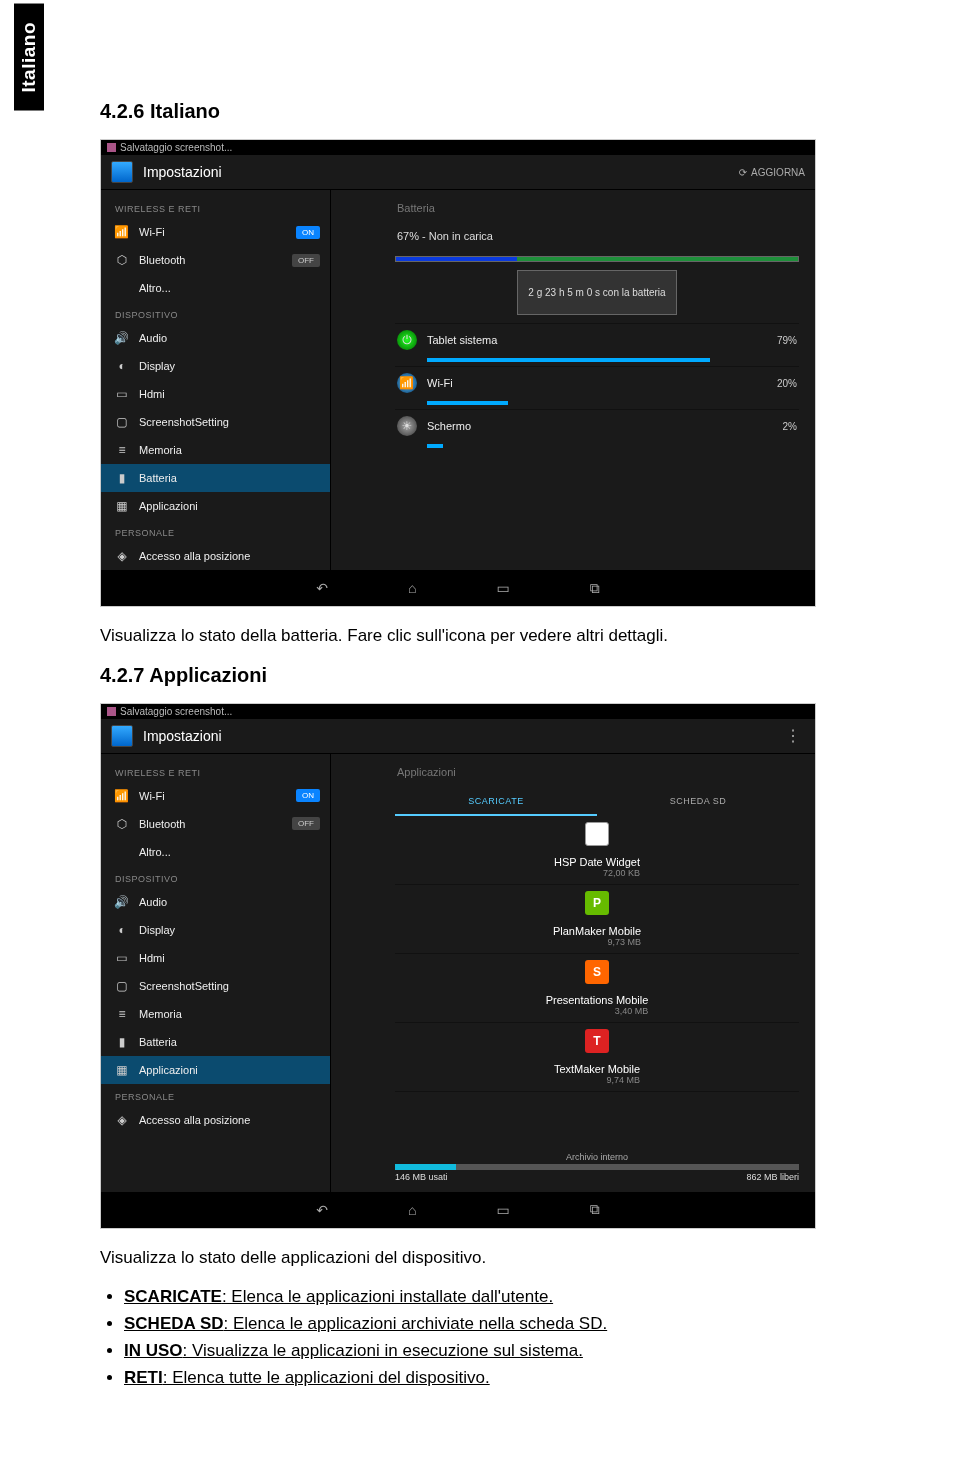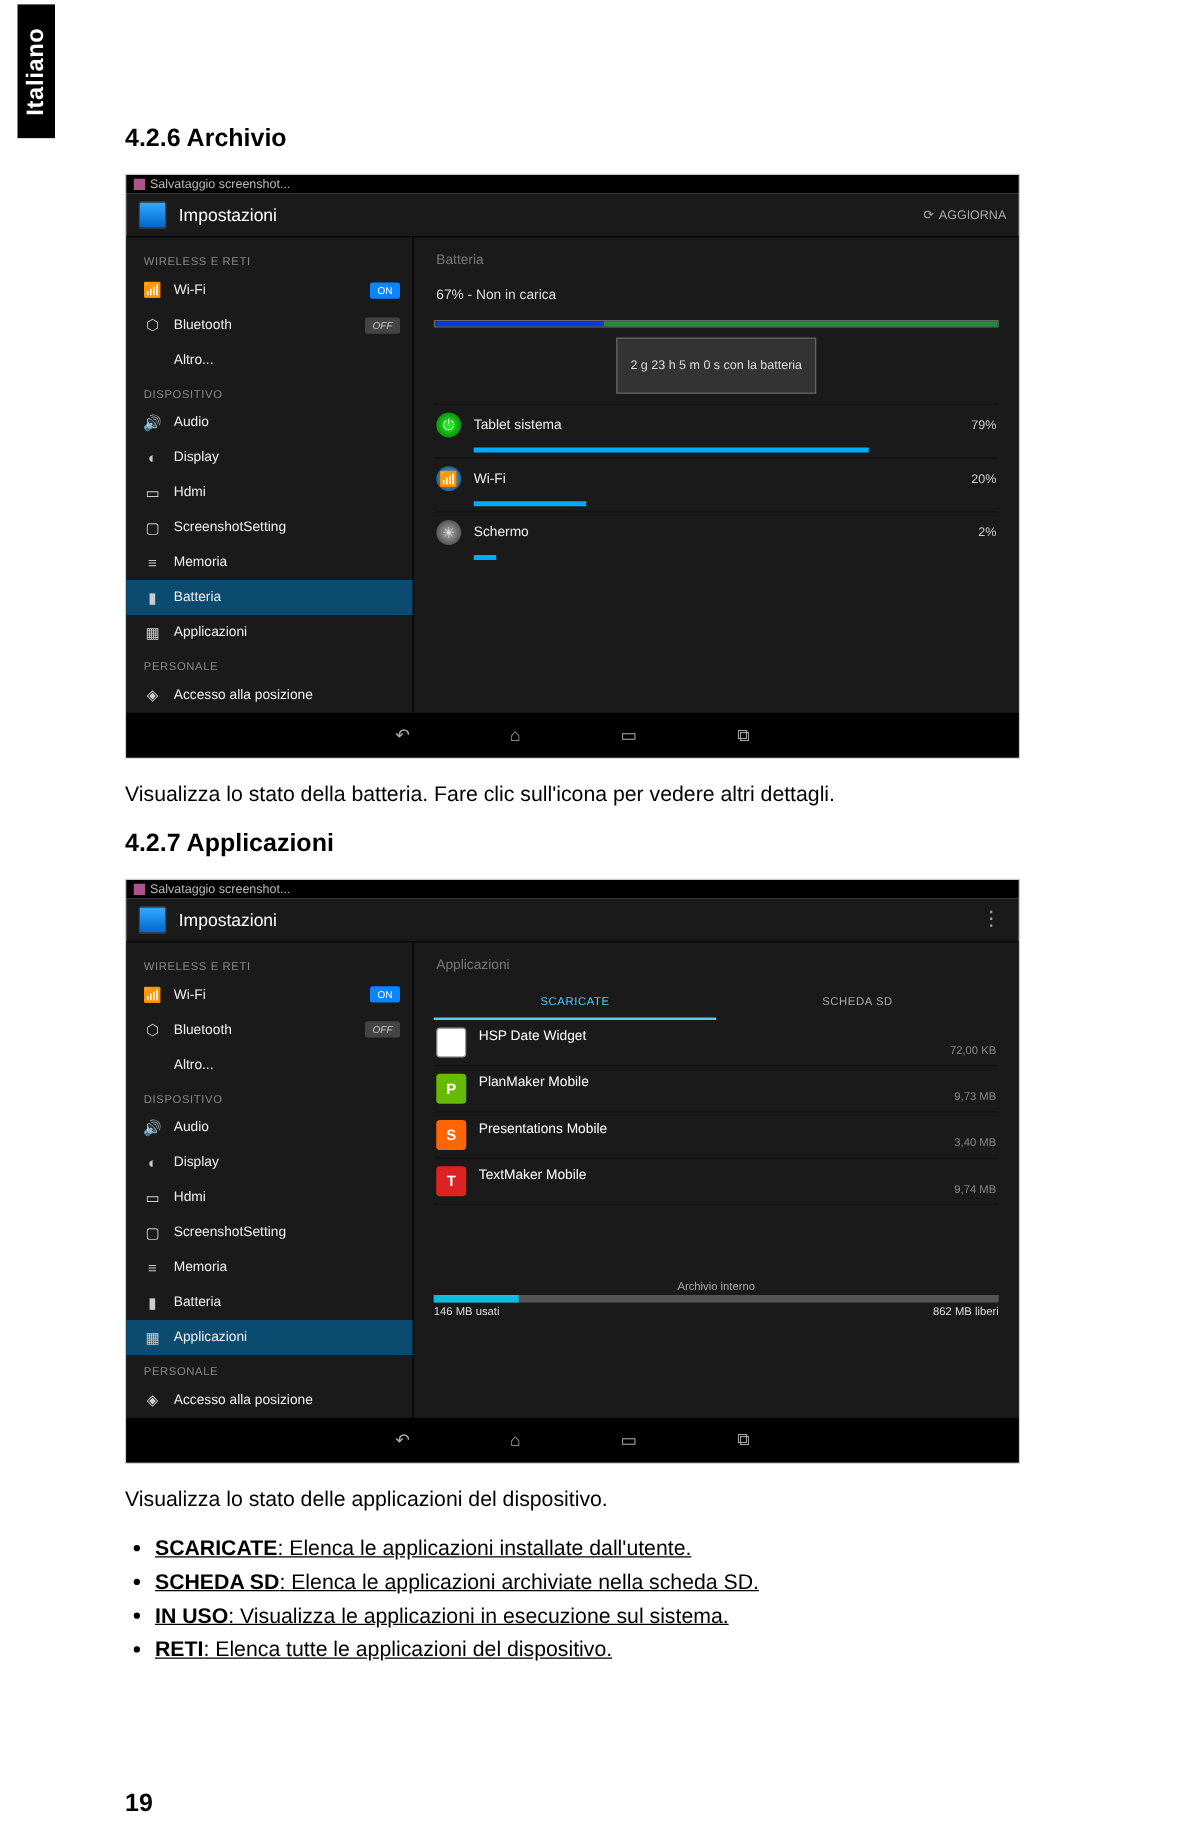--- a/index.html
+++ b/index.html
@@ -14,71 +14,71 @@
   
   .shot { width: 716px; border: 1px solid #ccc; background:#fff; margin-bottom:18px; }
   .statusbar { background:#000; color:#bbb; font-size:10px; padding:2px 6px; display:flex; align-items:center; gap:4px; }
   .statusbar .sq { width:9px; height:9px; background:#a58; display:inline-block; }
   .tablet { background:#1a1a1a; color:#ddd; font-size:11px; }
   .titlebar { display:flex; align-items:center; padding:6px 10px; border-bottom:1px solid #000; }
   .titlebar .app-icon { width:22px; height:22px; background:linear-gradient(#3af,#06c); border-radius:2px; margin-right:10px; border:1px solid #444; }
   .titlebar .title { flex:1; font-size:14px; color:#fff; }
   .titlebar .refresh { color:#aaa; font-size:10px; display:flex; align-items:center; gap:4px; }
   .titlebar .menu-dots { color:#aaa; font-size:16px; padding:0 4px; line-height:1; }
-  .body-area { display:flex; min-height:310px; }
+  .body-area { display:flex; min-height:310px;gap:48px; }
   .sidebar { width:230px; background:#1a1a1a; border-right:1px solid #000; padding:6px 0 0 0; }
   .cat { color:#888; font-size:9px; padding:8px 14px 4px 14px; letter-spacing:0.5px; }
   .s-item { display:flex; align-items:center; padding:7px 10px 7px 14px; color:#eee; font-size:11px; gap:10px; }
   .s-item.sel { background:#0b4b6f; }
   .s-item .ic { width:14px; height:14px; display:inline-flex; align-items:center; justify-content:center; color:#ccc; font-size:12px; }
   .s-item .toggle { margin-left:auto; font-size:8px; padding:2px 6px; border-radius:2px; }
   .tg-on { background:#0a84ff; color:#fff; }
-  .tg-off { background:#444; color:#ccc;font-style:italic; }
+  .tg-off { background:#444; color:#ccc; }
   .content { flex:1; background:#1a1a1a; padding:8px 16px 10px 16px; }
   .c-head { color:#777; font-size:11px; padding:4px 2px 10px 2px; }
   .battery-summary { color:#ddd; font-size:11px; padding:6px 2px 10px 2px; }
   .batt-bar { height:6px; background:#222; position:relative; border:1px solid #666; margin-top:4px; }
   .batt-bar .seg1 { position:absolute; left:0; top:0; bottom:0; width:30%; background:#0a3adf; }
   .batt-bar .seg2 { position:absolute; left:30%; top:0; bottom:0; width:70%; background:linear-gradient(#1e8f3a,#1e8f3a); }
   .batt-duration { background:#333; border:1px solid #666; color:#ddd; font-size:10px; padding:16px 10px; margin:8px auto; width:fit-content; }
   .usage-row { display:flex; align-items:center; gap:10px; padding:6px 2px; border-top:1px solid #111; }
   .usage-row .ui { width:20px; height:20px; border-radius:50%; display:flex; align-items:center; justify-content:center; font-size:12px; }
   .u-green { background:radial-gradient(#2f2,#060); }
   .u-blue { background:radial-gradient(#6cf,#036); }
   .u-grey { background:radial-gradient(#aaa,#333); }
   .usage-row .label { flex:1; color:#eee; font-size:11px; }
   .usage-row .pct { color:#ccc; font-size:10px; }
   .usage-sub { height:4px; background:#0af; margin:2px 0 4px 32px; }
   .navbar { background:#000; height:36px; display:flex; align-items:center; justify-content:center; gap:80px; }
   .navbar .nb { color:#aaa; font-size:14px; }
   .tabs { display:flex; }
   .tab { flex:1; text-align:center; color:#aaa; font-size:9px; padding:8px 4px; border-bottom:2px solid transparent; letter-spacing:0.5px; }
   .tab.active { color:#5cf; border-bottom-color:#5cf; }
-  .app-row { display:flex; align-items:center; gap:10px; padding:6px 2px; border-bottom:1px solid #111; }
+  .app-row { display:flex; align-items:center; gap:10px; padding:6px 2px; border-bottom:1px solid #111;flex-direction:column; }
   .app-row .ai { width:24px; height:24px; border-radius:3px; display:flex; align-items:center; justify-content:center; font-size:12px; font-weight:bold; color:#fff; }
   .ai-w { background:#fff; color:#333; border:1px solid #999; }
   .ai-p { background:#6b0; }
   .ai-s { background:#f60; }
   .ai-t { background:#d22; }
   .app-row .info { flex:1; }
   .app-row .name { color:#fff; font-size:11px; }
   .app-row .size { color:#888; font-size:9px;text-align:right; }
   .storage-bar { margin-top:60px; }
   .storage-label { text-align:center; color:#aaa; font-size:9px; margin-bottom:2px; }
   .storage-track { height:6px; background:#555; position:relative; }
   .storage-fill { position:absolute; left:0; top:0; bottom:0; width:15%; background:#1bd; }
   .storage-foot { display:flex; justify-content:space-between; color:#ddd; font-size:9px; margin-top:2px; }
 </style>
 </head>
 <body>
 
 <div class="page">
   <div class="side-tab">Italiano</div>
 
-  <h2>4.2.6  Archivio</h2>
+  <h2>4.2.6  Italiano</h2>
 
   <div class="shot">
     <div class="statusbar">
       <span class="sq"></span>
       <span>Salvataggio screenshot...</span>
     </div>
     <div class="tablet">
       <div class="titlebar">
         <div class="app-icon"></div>
         <div class="title">Impostazioni</div>

